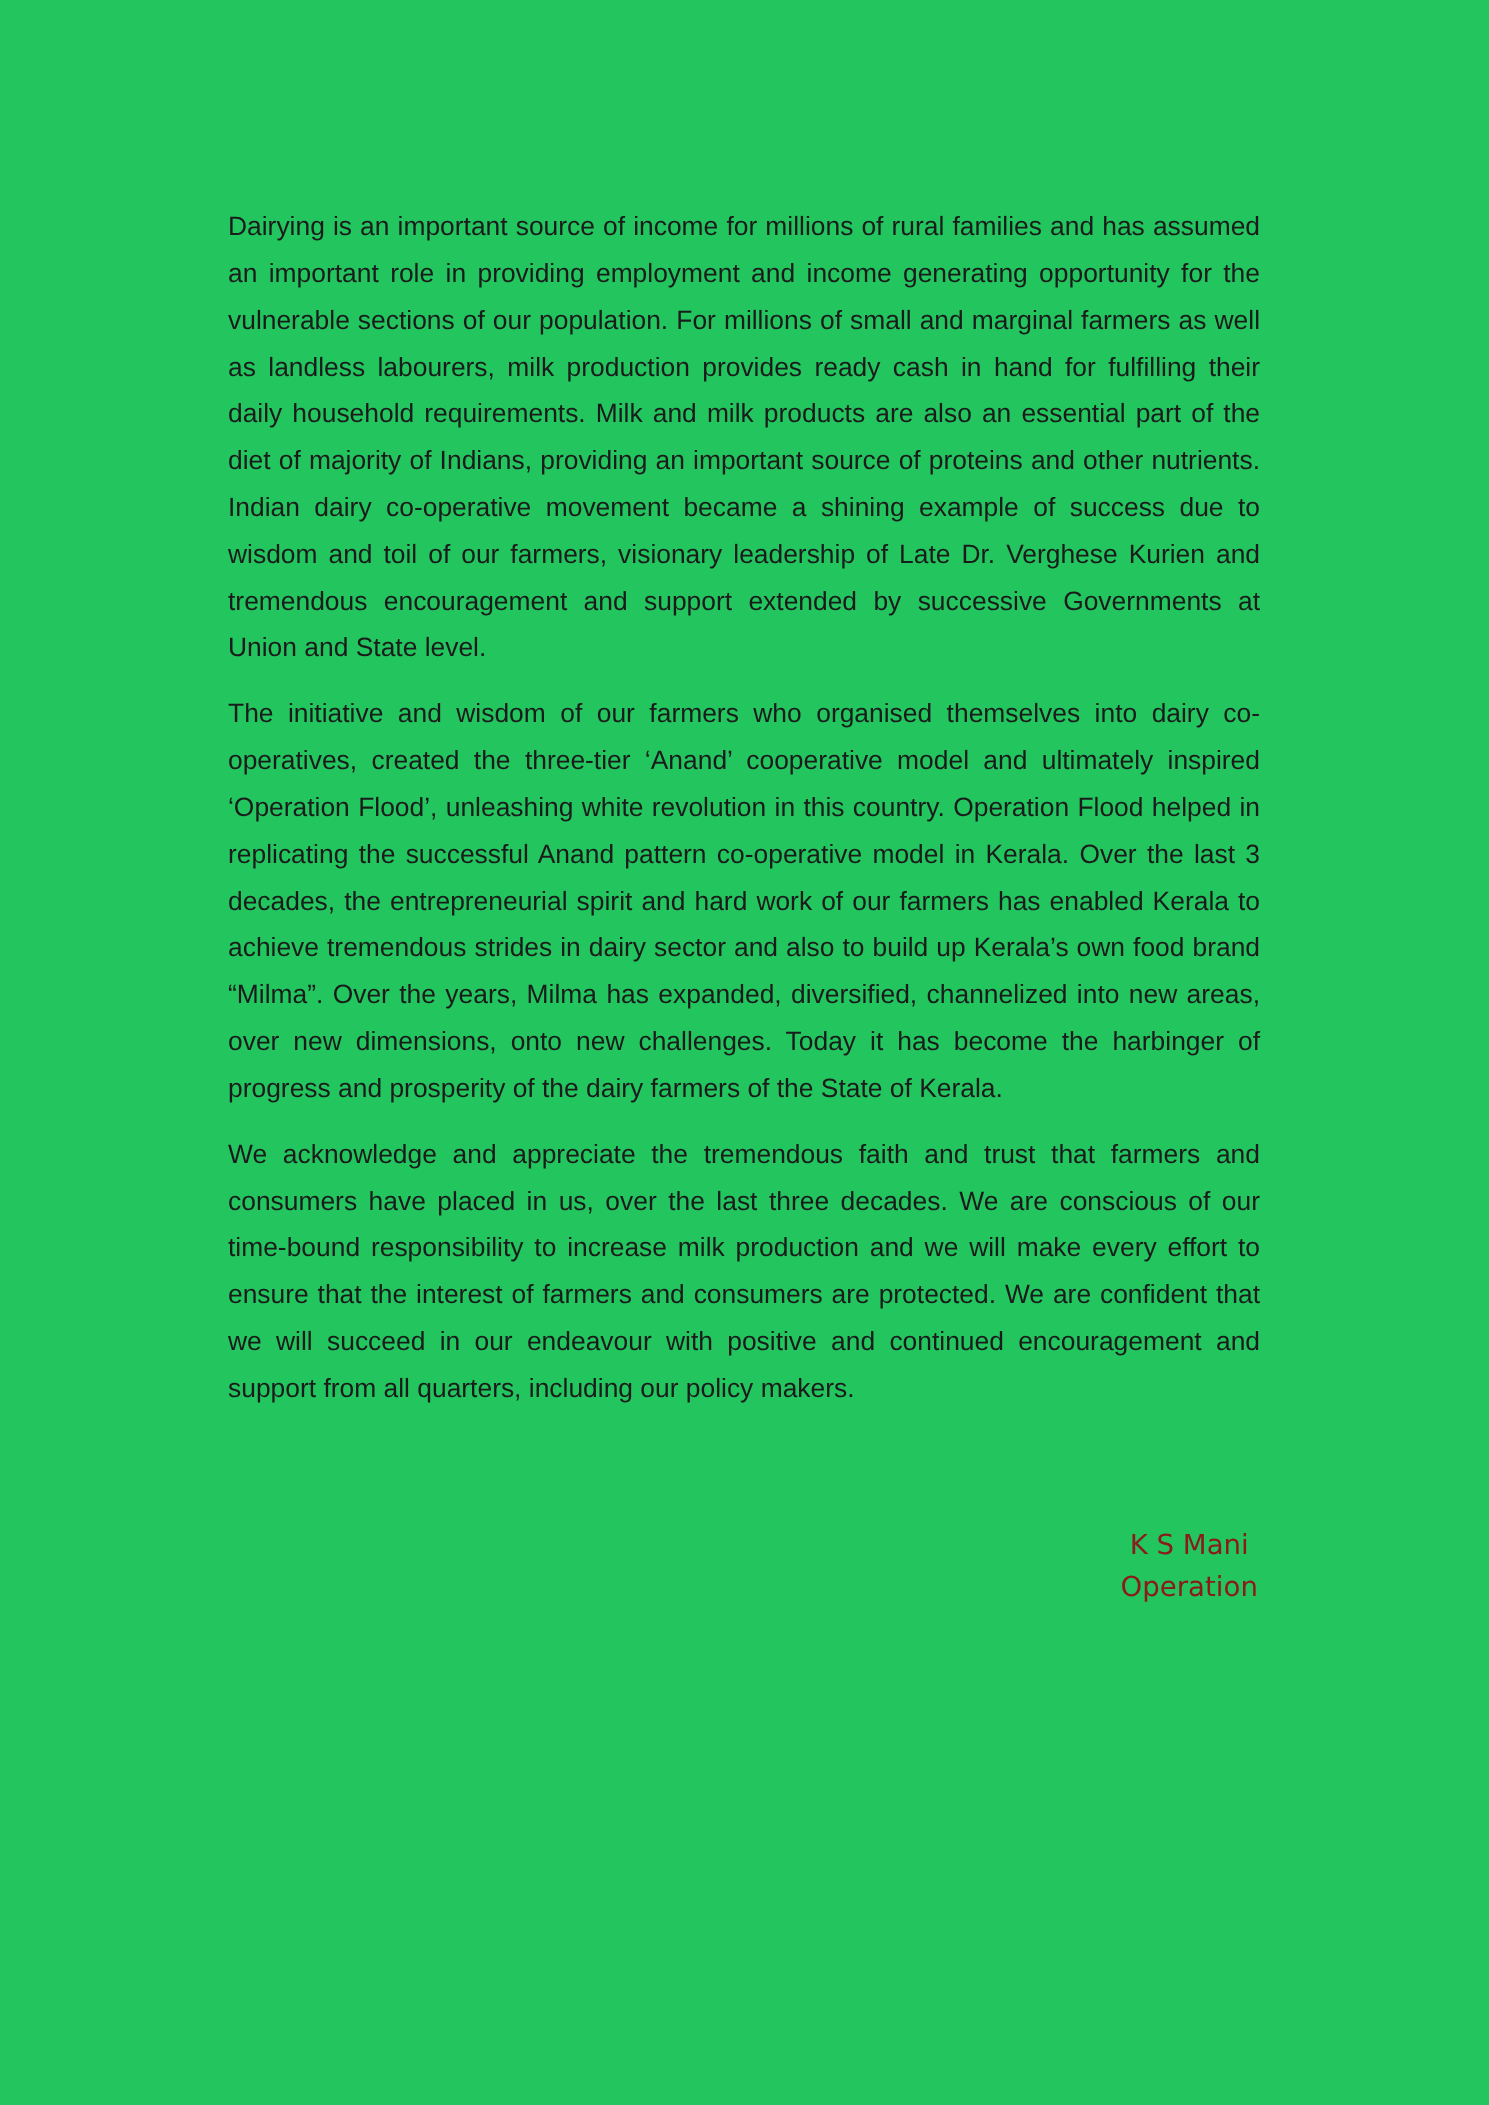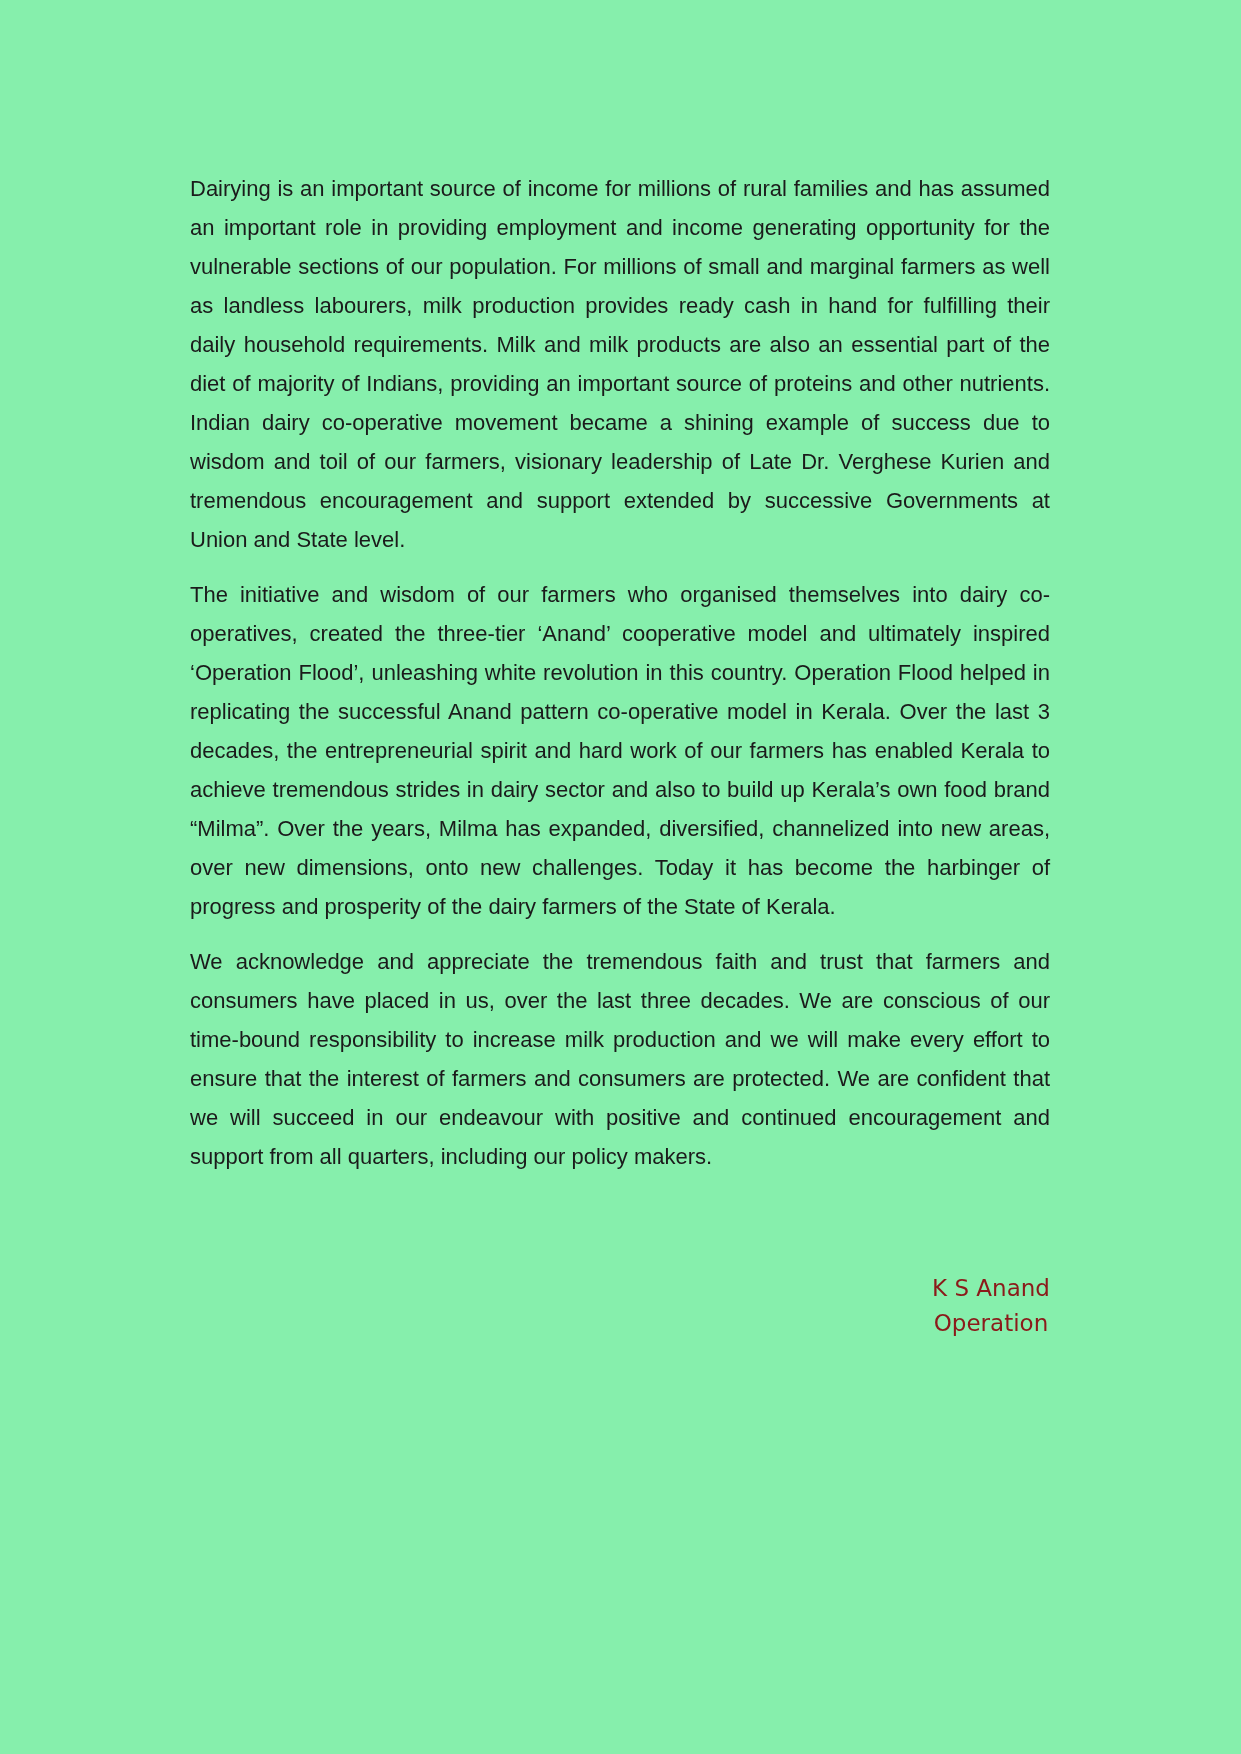--- a/index.html
+++ b/index.html
@@ -39,24 +39,24 @@
     font-size: 23px;
     line-height: 35px;
   }
   .signature div {
     white-space: nowrap;
   }
 </style>
 </head>
 <body>
 
-<div class="page" style="color: rgb(27, 27, 27); background: #86efac;">
+<div class="page" style="color: rgb(27, 27, 27); background: #22c55e;">
   <div class="content">
     <p>Dairying is an important source of income for millions of rural families and has assumed an important role in providing employment and income generating opportunity for the vulnerable sections of our population. For millions of small and marginal farmers as well as landless labourers, milk production provides ready cash in hand for fulfilling their daily household requirements. Milk and milk products are also an essential part of the diet of majority of Indians, providing an important source of proteins and other nutrients. Indian dairy co-operative movement became a shining example of success due to wisdom and toil of our farmers, visionary leadership of Late Dr. Verghese Kurien and tremendous encouragement and support extended by successive Governments at Union and State level.</p>
     <p>The initiative and wisdom of our farmers who organised themselves into dairy co-operatives, created the three-tier ‘Anand’ cooperative model and ultimately inspired ‘Operation Flood’, unleashing white revolution in this country. Operation Flood helped in replicating the successful Anand pattern co-operative model in Kerala. Over the last 3 decades, the entrepreneurial spirit and hard work of our farmers has enabled Kerala to achieve tremendous strides in dairy sector and also to build up Kerala’s own food brand “Milma”. Over the years, Milma has expanded, diversified, channelized into new areas, over new dimensions, onto new challenges. Today it has become the harbinger of progress and prosperity of the dairy farmers of the State of Kerala.</p>
     <p>We acknowledge and appreciate the tremendous faith and trust that farmers and consumers have placed in us, over the last three decades. We are conscious of our time-bound responsibility to increase milk production and we will make every effort to ensure that the interest of farmers and consumers are protected. We are confident that we will succeed in our endeavour with positive and continued encouragement and support from all quarters, including our policy makers.</p>
   </div>
 
   <div class="signature" style="color: rgb(139, 26, 26);">
-    <div>K S Anand</div>
+    <div>K S Mani</div>
     <div>Operation</div>
   </div>
 </div>
 
 </body></html>

